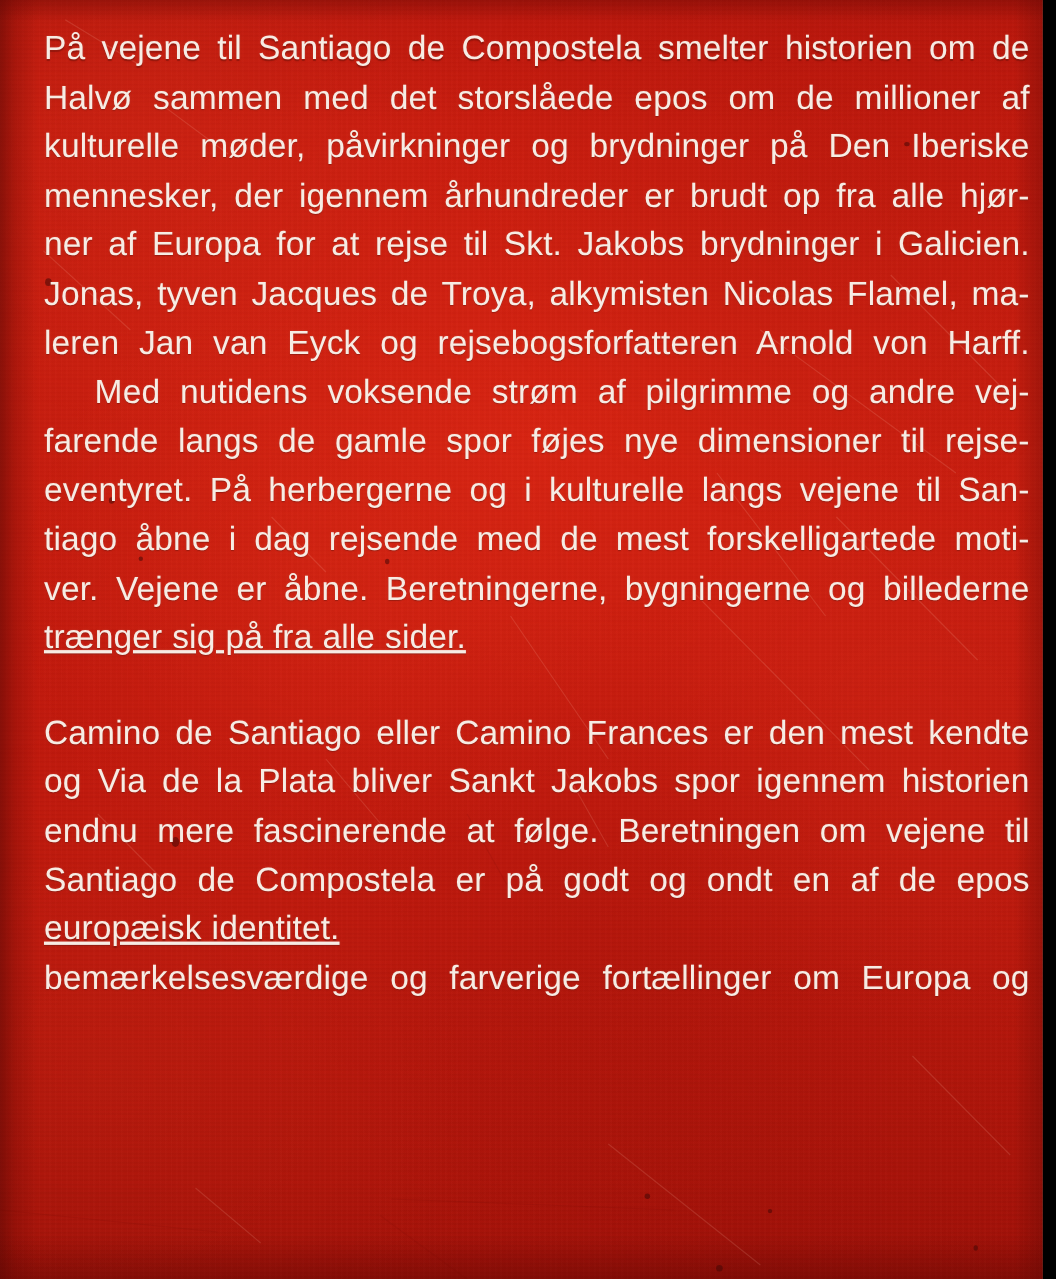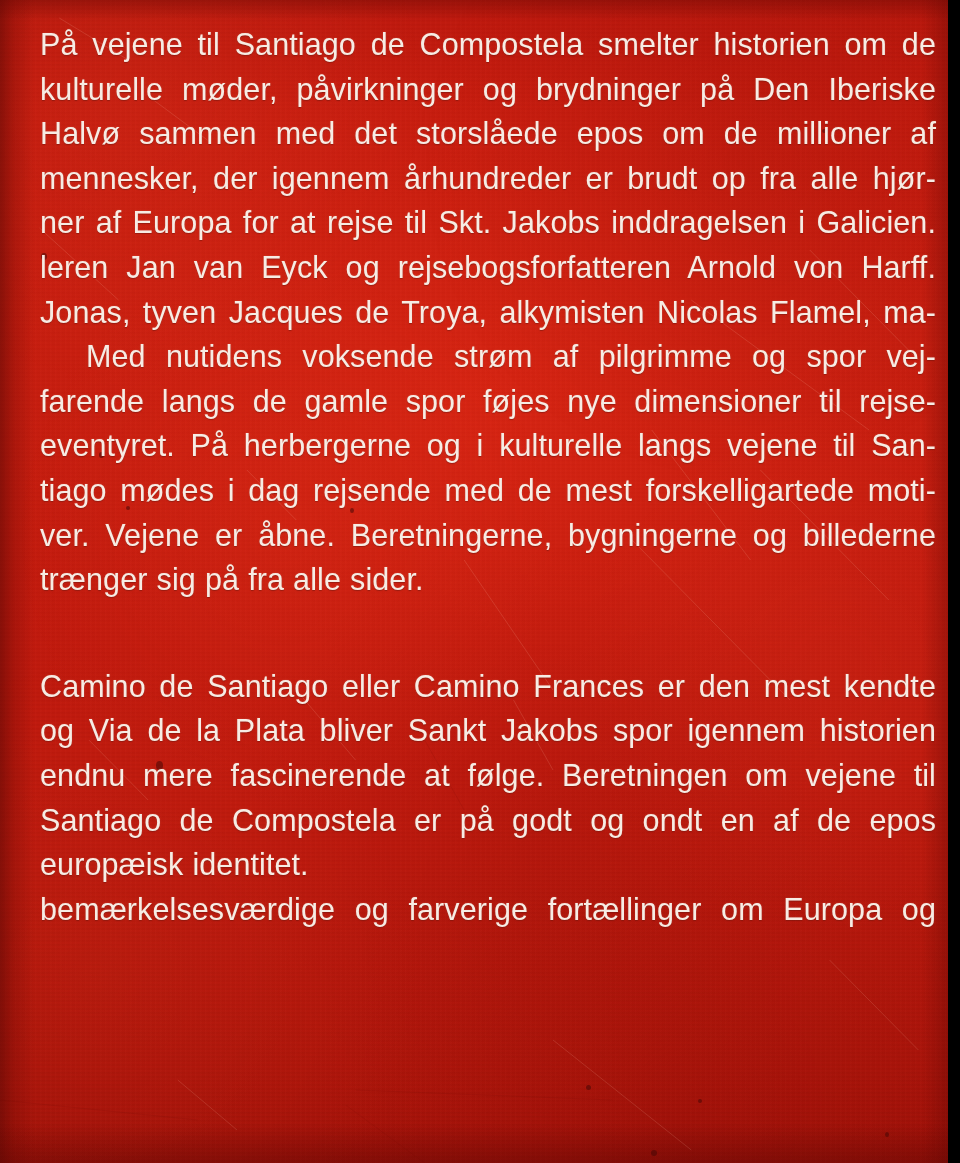--- a/index.html
+++ b/index.html
@@ -162,33 +162,34 @@
     text-align: justify;
     text-align-last: left;
     letter-spacing: 0.1px;
     word-spacing: 0.5px;
     margin: 0;
     text-shadow:
       0 1px 1px rgba(110,12,6,0.55),
       0 0 2px rgba(255,215,195,0.22);
   }
 
-  .para.gap-before { margin-top: 62px; }
+  .para.gap-before { margin-top: 42px; }
 
   
   .para .line {
     display: block;
   }
   .para .line.just {
     text-align: justify;
     text-align-last: justify;
   }
   .para .line.last {
     text-align: left;
     text-align-last: left;
+    text-decoration: underline;
   }
   .para .line.indent-first {
     text-indent: 46px;
   }
 </style>
 </head>
 <body>
 
 <div class="cover">
 
@@ -238,33 +239,33 @@
   <span class="speck" style="left:885px; top:1132px; width:4px; height:5px;"></span>
   <span class="speck" style="left:698px; top:1099px; width:4px; height:4px;"></span>
   <span class="speck" style="left:350px; top:508px; width:4px; height:5px;"></span>
   <span class="speck" style="left:126px; top:506px; width:4px; height:4px;"></span>
   <span class="speck" style="left:822px; top:129px; width:5px; height:4px;"></span>
 
   <div class="blurb">
 
     <p class="para">
       <span class="line just">På vejene til Santiago de Compostela smelter historien om de</span>
+      <span class="line just">Halvø sammen med det storslåede epos om de millioner af</span>
       <span class="line just">kulturelle møder, påvirkninger og brydninger på Den Iberiske</span>
-      <span class="line just">Halvø sammen med det storslåede epos om de millioner af</span>
       <span class="line just">mennesker, der igennem århundreder er brudt op fra alle hjør-</span>
-      <span class="line just">ner af Europa for at rejse til Skt. Jakobs inddragelsen i Galicien.</span>
+      <span class="line just">ner af Europa for at rejse til Skt. Jakobs brydninger i Galicien.</span>
+      <span class="line just">Jonas, tyven Jacques de Troya, alkymisten Nicolas Flamel, ma-</span>
       <span class="line just">leren Jan van Eyck og rejsebogsforfatteren Arnold von Harff.</span>
-      <span class="line just">Jonas, tyven Jacques de Troya, alkymisten Nicolas Flamel, ma-</span>
     </p>
 
     <p class="para">
-      <span class="line just indent-first">Med nutidens voksende strøm af pilgrimme og spor vej-</span>
+      <span class="line just indent-first">Med nutidens voksende strøm af pilgrimme og andre vej-</span>
       <span class="line just">farende langs de gamle spor føjes nye dimensioner til rejse-</span>
       <span class="line just">eventyret. På herbergerne og i kulturelle langs vejene til San-</span>
-      <span class="line just">tiago mødes i dag rejsende med de mest forskelligartede moti-</span>
+      <span class="line just">tiago åbne i dag rejsende med de mest forskelligartede moti-</span>
       <span class="line just">ver. Vejene er åbne. Beretningerne, bygningerne og billederne</span>
       <span class="line last">trænger sig på fra alle sider.</span>
     </p>
 
     <p class="para gap-before">
       <span class="line just">Camino de Santiago eller Camino Frances er den mest kendte</span>
       <span class="line just">og Via de la Plata bliver Sankt Jakobs spor igennem historien</span>
       <span class="line just">endnu mere fascinerende at følge. Beretningen om vejene til</span>
       <span class="line just">Santiago de Compostela er på godt og ondt en af de epos</span>
       <span class="line last">europæisk identitet.</span>

